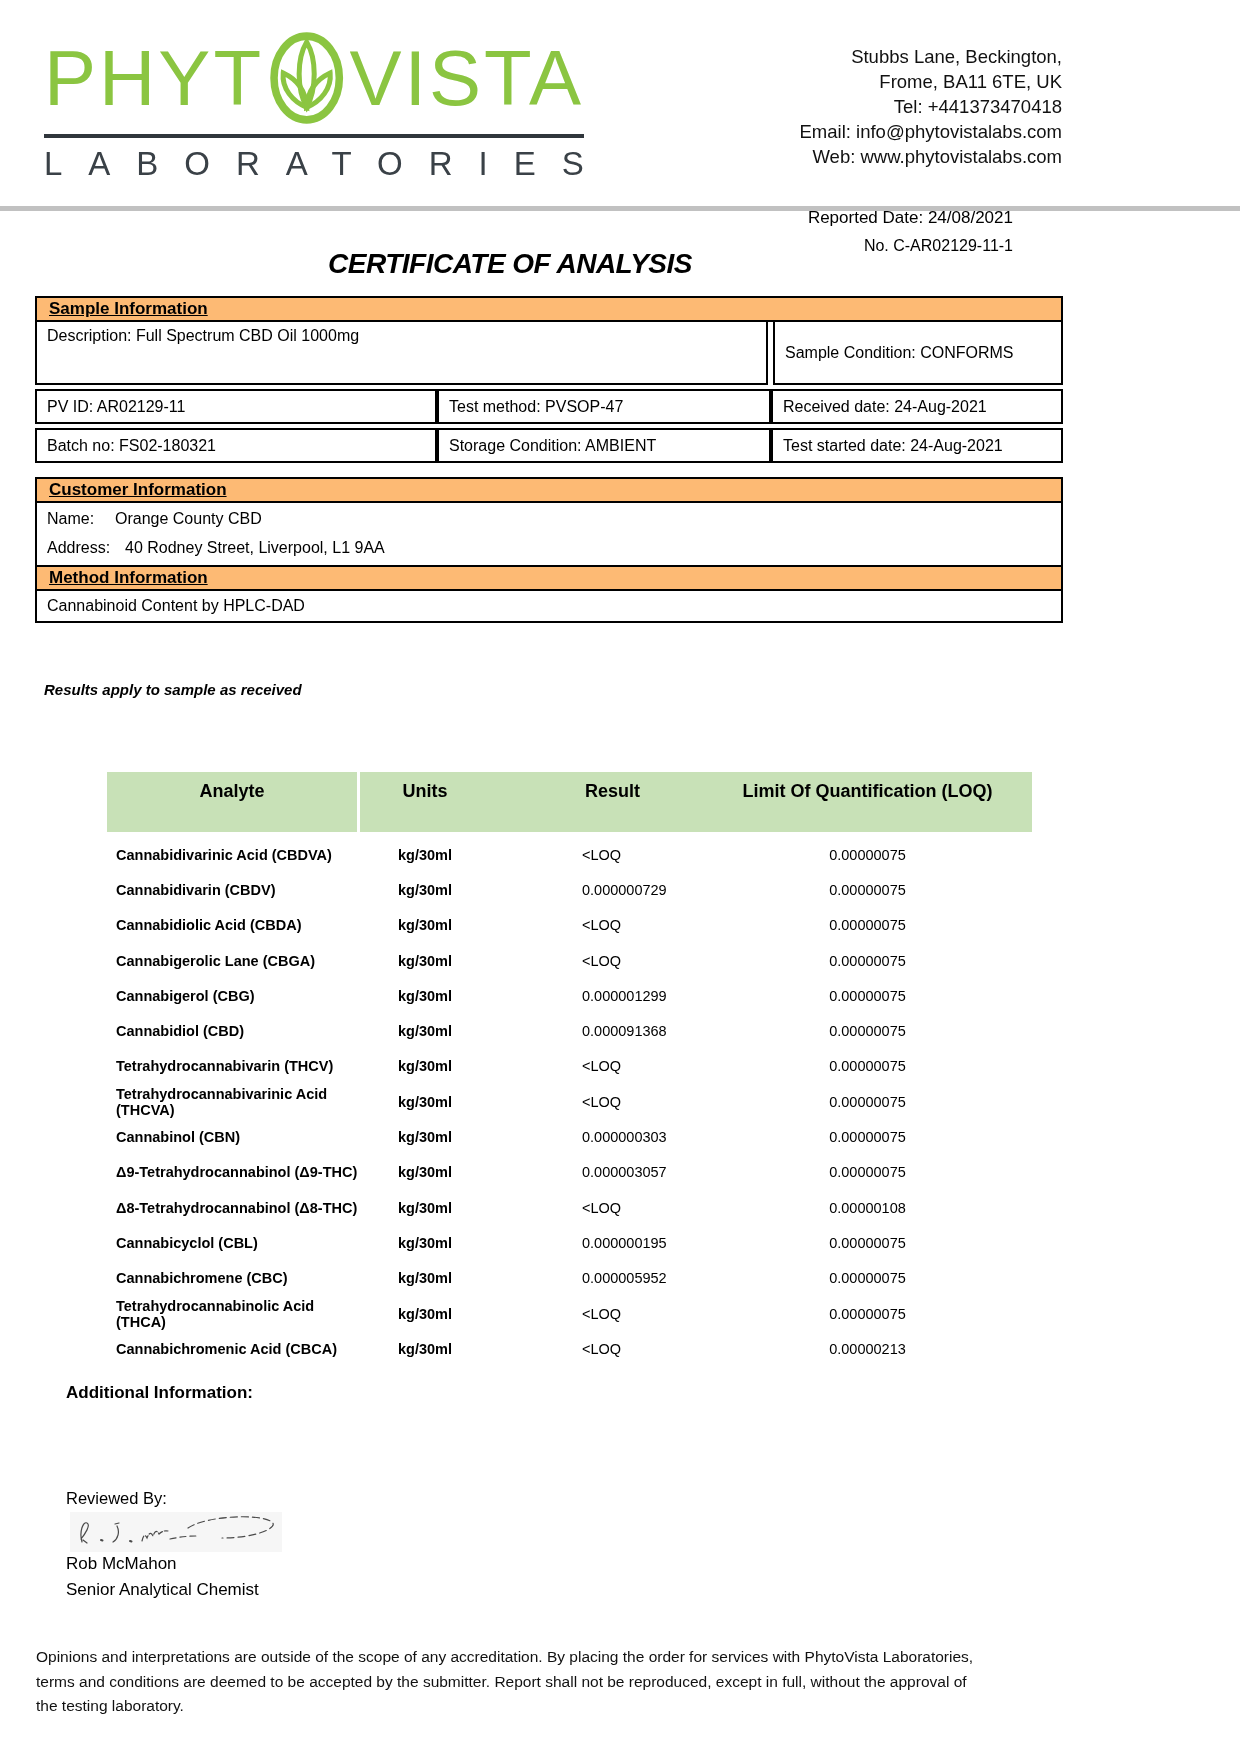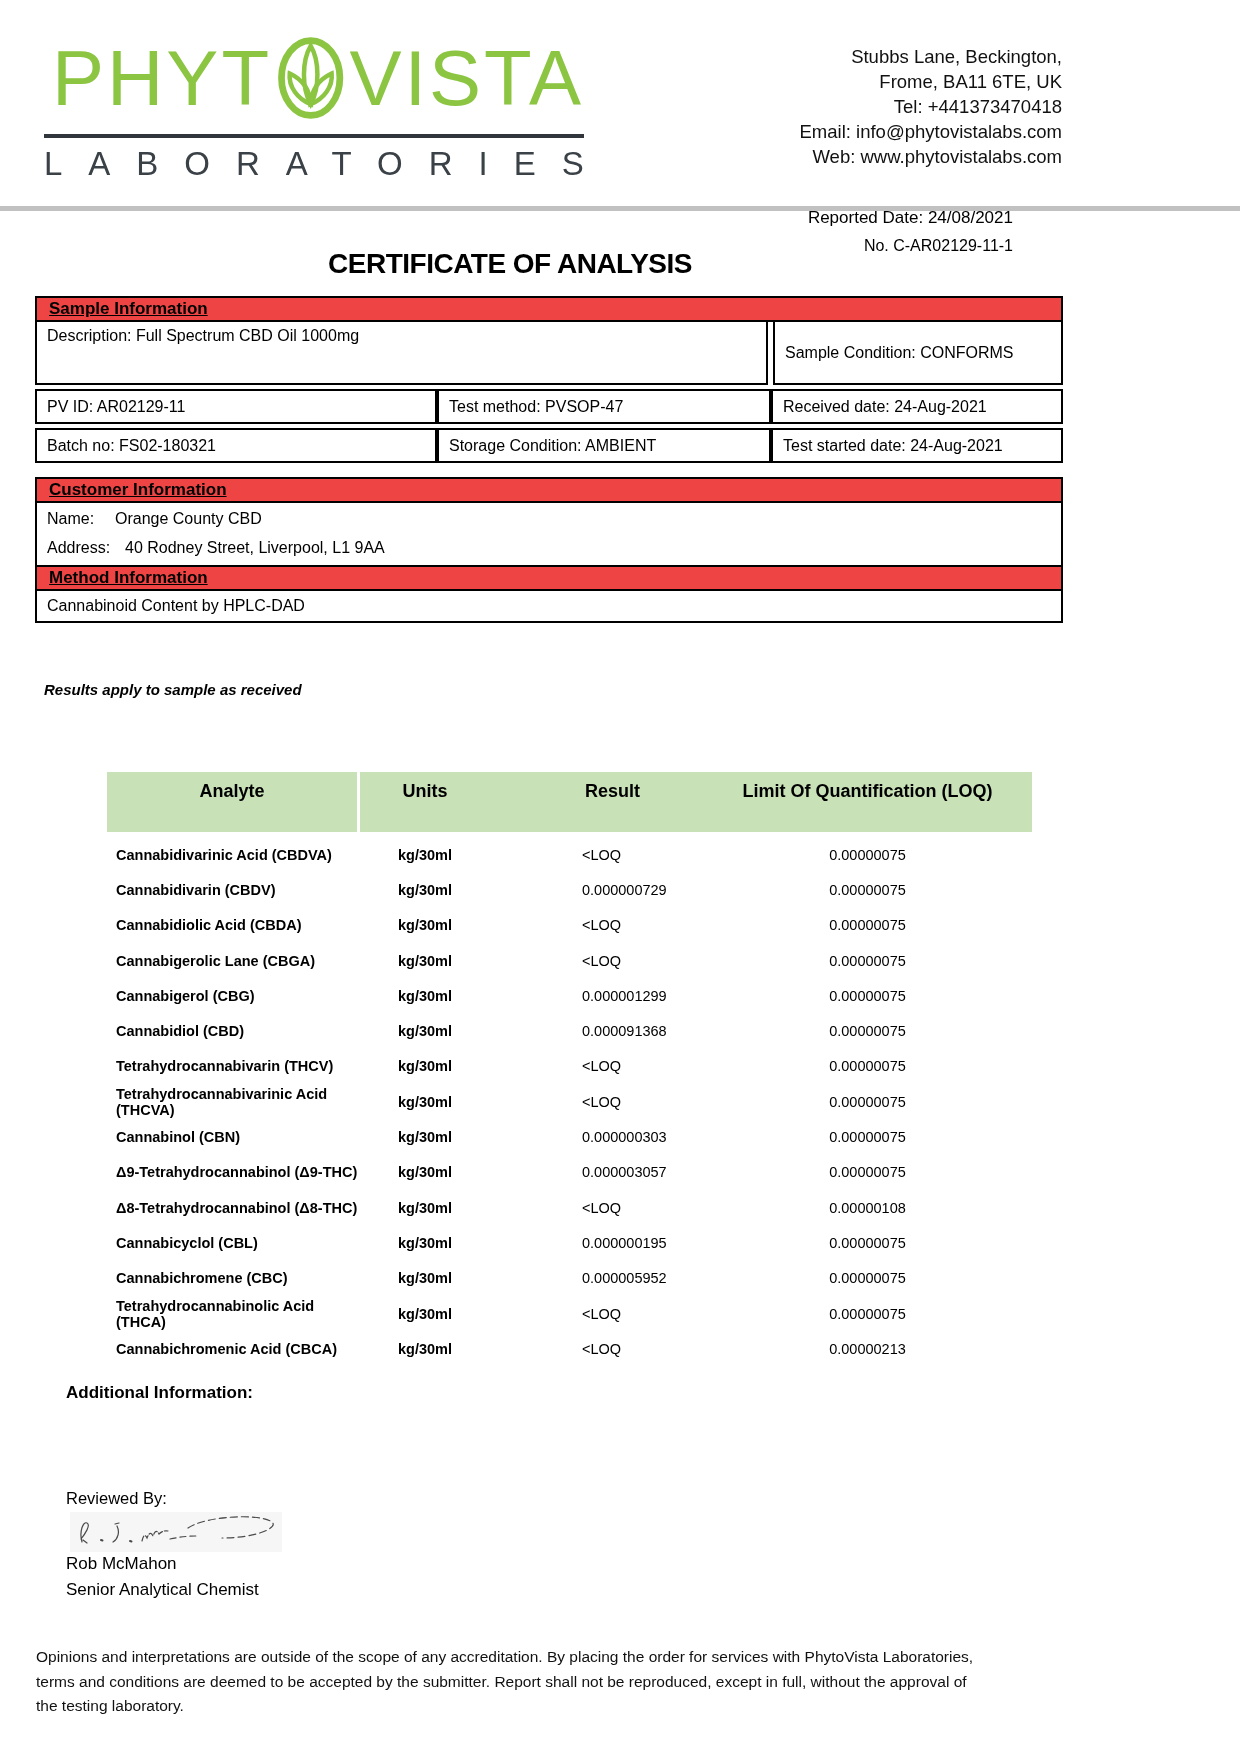--- a/index.html
+++ b/index.html
@@ -6,45 +6,45 @@
   .page {
     position:relative; width:1240px; height:1752px; margin:0 auto;
     background:#ffffff; font-family:"Liberation Sans", sans-serif; color:#000;
     overflow:hidden;
   }
   
   .logo { position:absolute; left:44px; top:26px; width:540px; }
   .logo-word {
     display:flex; align-items:center; color:#8bc541;
     font-size:78px; line-height:1; letter-spacing:3px; font-weight:400;
-    height:104px; white-space:nowrap;margin-left:8px;
+    height:104px; white-space:nowrap;
   }
   .leaf-svg { margin:0 5px; }
   .logo-rule { margin-top:4px; height:4px; width:540px; background:#30363c; }
   .logo-sub {
     margin-top:7px; font-size:33px; color:#3a4147;
     letter-spacing:26px; white-space:nowrap; font-weight:400;
   }
   .contact {
     position:absolute; top:44px; right:178px; text-align:right;
     font-size:18.5px; line-height:25px; color:#111;
   }
   .gray-rule { position:absolute; left:0; top:206px; width:1240px; height:5px; background:#c1c1c1; }
   .report-block { position:absolute; top:208px; right:227px; text-align:right; }
   .report-date { font-size:17px; }
   .report-no { font-size:16px; margin-top:9px; }
   .coa-title {
     position:absolute; left:255px; top:248px; width:510px; text-align:center;
-    font-size:28px; font-weight:700; letter-spacing:-0.5px;
+    font-size:28px; font-weight:700; letter-spacing:-0.5px;font-style:italic;
   }
   
   .sections { position:absolute; left:35px; top:296px; width:1028px; }
   .sections * , .sections { box-sizing:border-box; }
   .bar {
-    background:#ef4444; border:2px solid #000; padding:1px 0 1px 12px;
+    background:#fdba74; border:2px solid #000; padding:1px 0 1px 12px;
     font-size:17px; font-weight:700;
   }
   .bar span { text-decoration:underline; }
   .desc-row { display:flex; margin-top:-2px; height:65px; }
   .desc-cell { width:733px; border:2px solid #000; padding:5px 10px; font-size:16px; }
   .desc-gap { width:5px; }
   .cond-cell { flex:1; border:2px solid #000; display:flex; align-items:center; padding:0 10px; font-size:16px; }
   .info-row { display:flex; margin-top:4px; height:35px; }
   .info-cell { border:2px solid #000; padding:0 10px; font-size:16px; display:flex; align-items:center; }
   .c1 { width:402px; } .c2 { width:334px; } .c3 { width:292px; }

